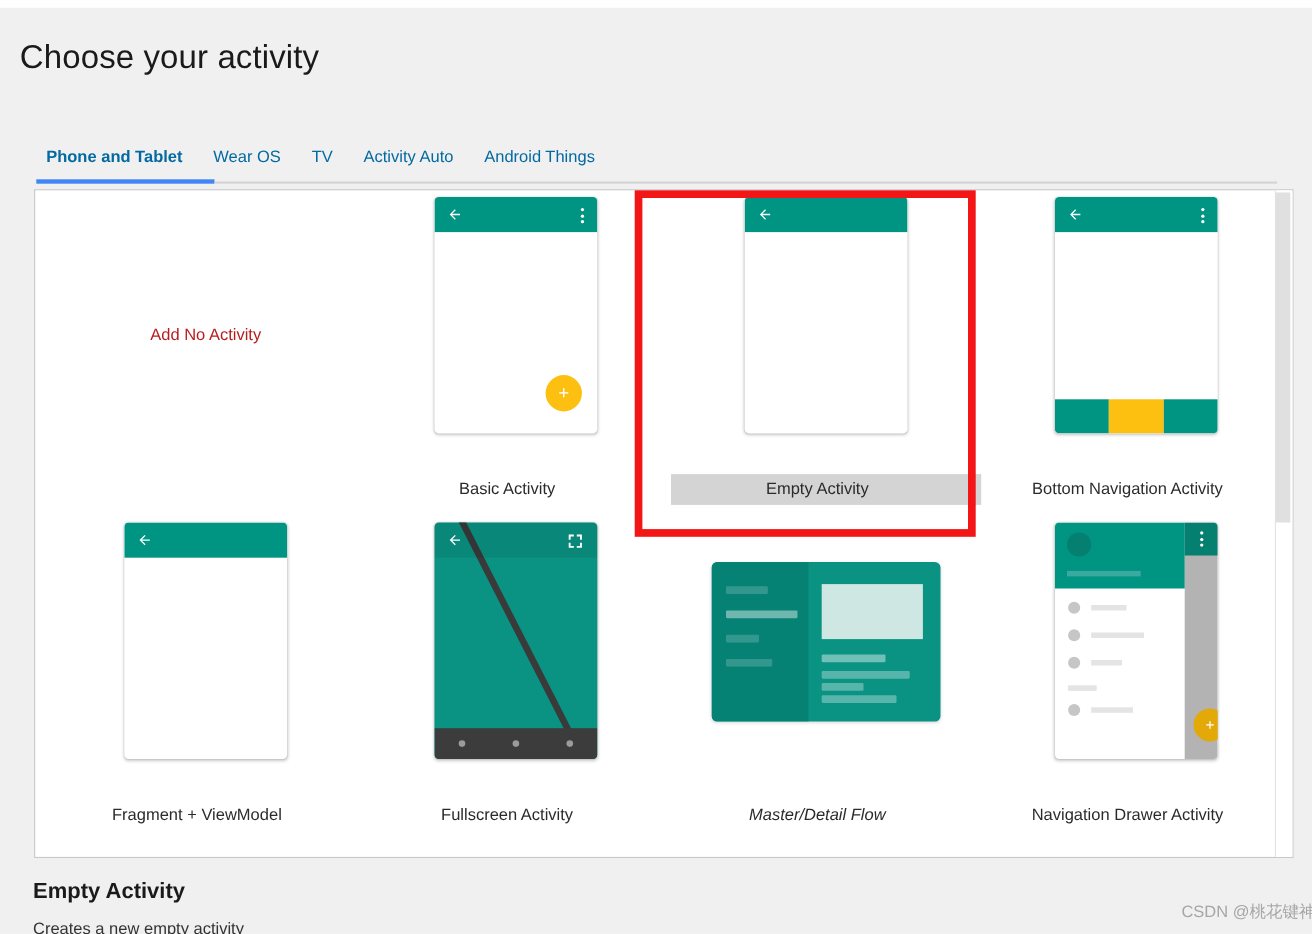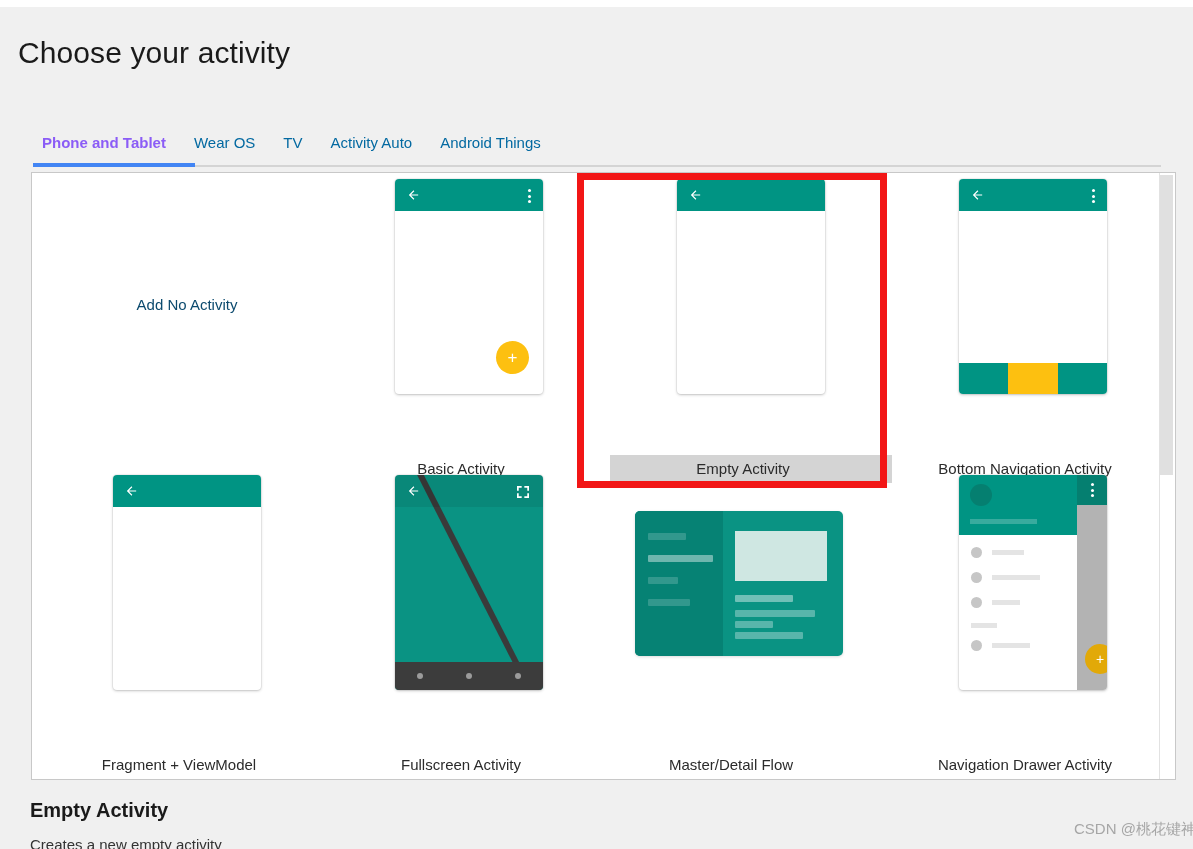--- a/index.html
+++ b/index.html
@@ -42,21 +42,21 @@
   }
   .tab {
     font-size: 15px;
     color: #0369a1;
     padding: 0 14px 10px 14px;
     white-space: nowrap;
     cursor: default;
   }
   .tab:first-child { padding-left: 9px; }
   .tab.active {
-    color: #8b5cf6;
+    color: #0369a1;
     font-weight: 600;
   }
   .tab-underline {
     position: absolute;
     left: 33px; top: 163px;
     width: 162px; height: 4px;
     background: #4285f4;
   }
   .tabbar-divider {
     position: absolute;
@@ -106,21 +106,20 @@
     height: 252px;
     display: flex;
     align-items: flex-start;
     justify-content: center;
   }
   .card-label {
     font-size: 15px;
     color: #2b2b2b;
     padding: 5px 16px 6px 0;
     white-space: nowrap;
-    margin-top: 24px;
   }
   .card.selected .card-label {
     background: #d4d4d4;
     display: block;
     width: 100%;
   }
 
   
   .phone {
     position: relative;
@@ -299,21 +298,21 @@
     background: #e2a908;
     color: #fff;
     font-size: 14px;
     line-height: 30px;
     text-align: center;
   }
 
   
   .plain-label {
     font-size: 15px;
-    color: #0c4a6e;
+    color: #b91c1c;
     line-height: 252px;
   }
 
   
   .annotation {
     position: absolute;
     left: 577px; top: 173px;
     width: 310px; height: 315px;
     border: 7px solid #f21616;
     pointer-events: none;
@@ -452,21 +451,21 @@
           <div class="appbar">
             <svg class="ic-back" viewBox="0 0 24 24">
               <path d="M20 11H7.8l5.6-5.6L12 4l-8 8 8 8 1.4-1.4L7.8 13H20z" fill="#ffffff"></path>
             </svg>
           </div>
         </div>
       </div>
       <div class="card-label">Fragment + ViewModel</div>
     </div>
 
-    <div class="card" style="left:566px; top:302px;">
+    <div class="card" style="left:578px; top:302px;font-style:italic;">
       <div class="card-art">
         <div class="tablet">
           <div class="md-left"></div>
           <div class="md-line" style="left:13px; top:22px; width:38px;"></div>
           <div class="md-line lite" style="left:13px; top:44px; width:65px;"></div>
           <div class="md-line" style="left:13px; top:66px; width:30px;"></div>
           <div class="md-line" style="left:13px; top:88px; width:42px;"></div>
           <div class="md-box"></div>
           <div class="md-line lite" style="left:100px; top:84px; width:58px;"></div>
           <div class="md-line" style="left:100px; top:99px; width:80px; background:rgba(255,255,255,.32);"></div>

